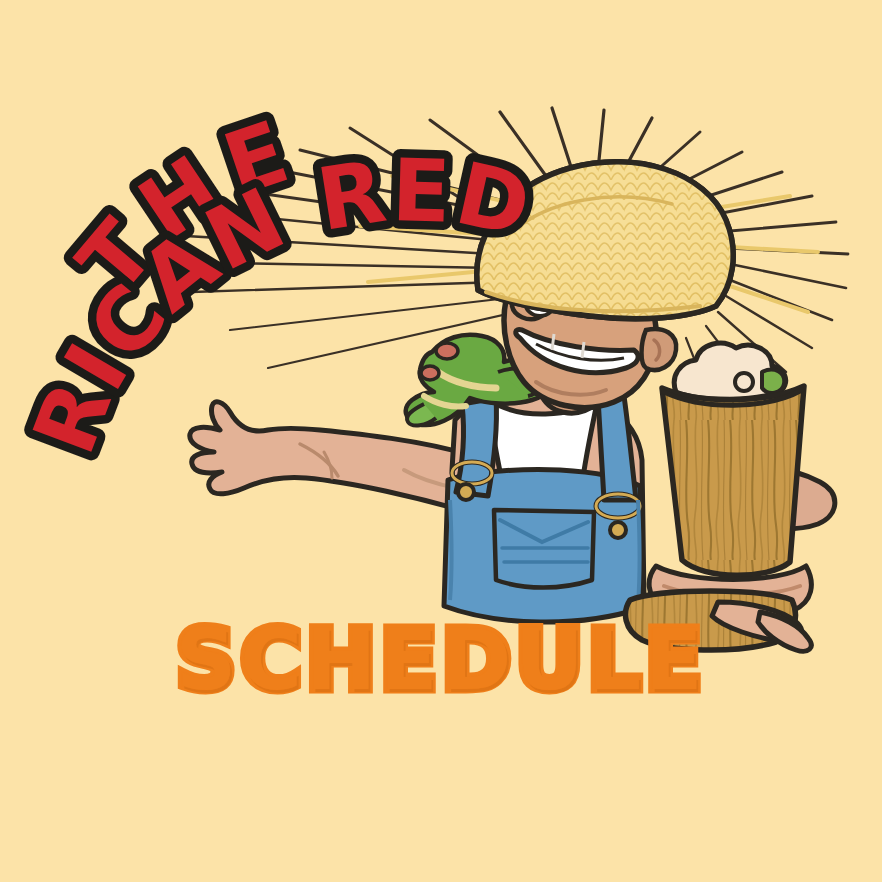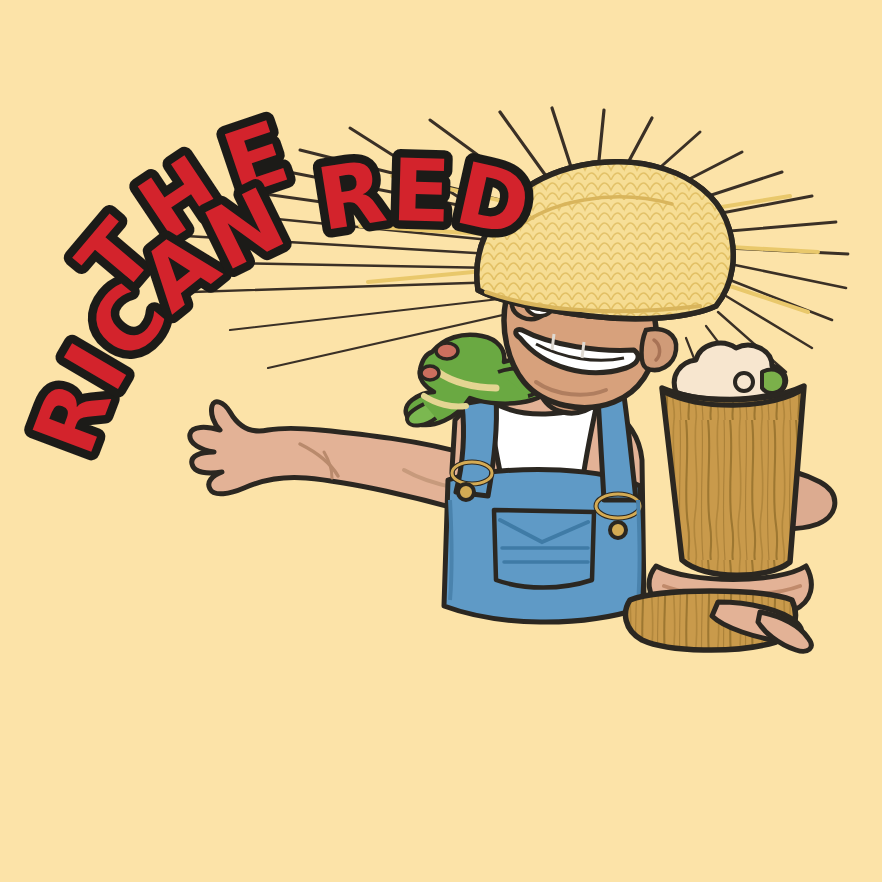--- a/index.html
+++ b/index.html
@@ -288,14 +288,17 @@
           <textPath href="#arcMAIN" startOffset="2%">RICAN REDNECK</textPath>
         </text>
         <text font-size="86" letter-spacing="2" fill="#d3232c">
           <textPath href="#arcMAIN" startOffset="2%">RICAN REDNECK</textPath>
         </text>
       </g>
 
     </svg>
   </div>
 
+  <div id="schedule">
+    <span class="word" style="color: rgb(239, 127, 26); -webkit-text-stroke-color: rgb(239, 127, 26);">SCHEDULE</span>
+  </div>
 
 </div>
 
 </body></html>

